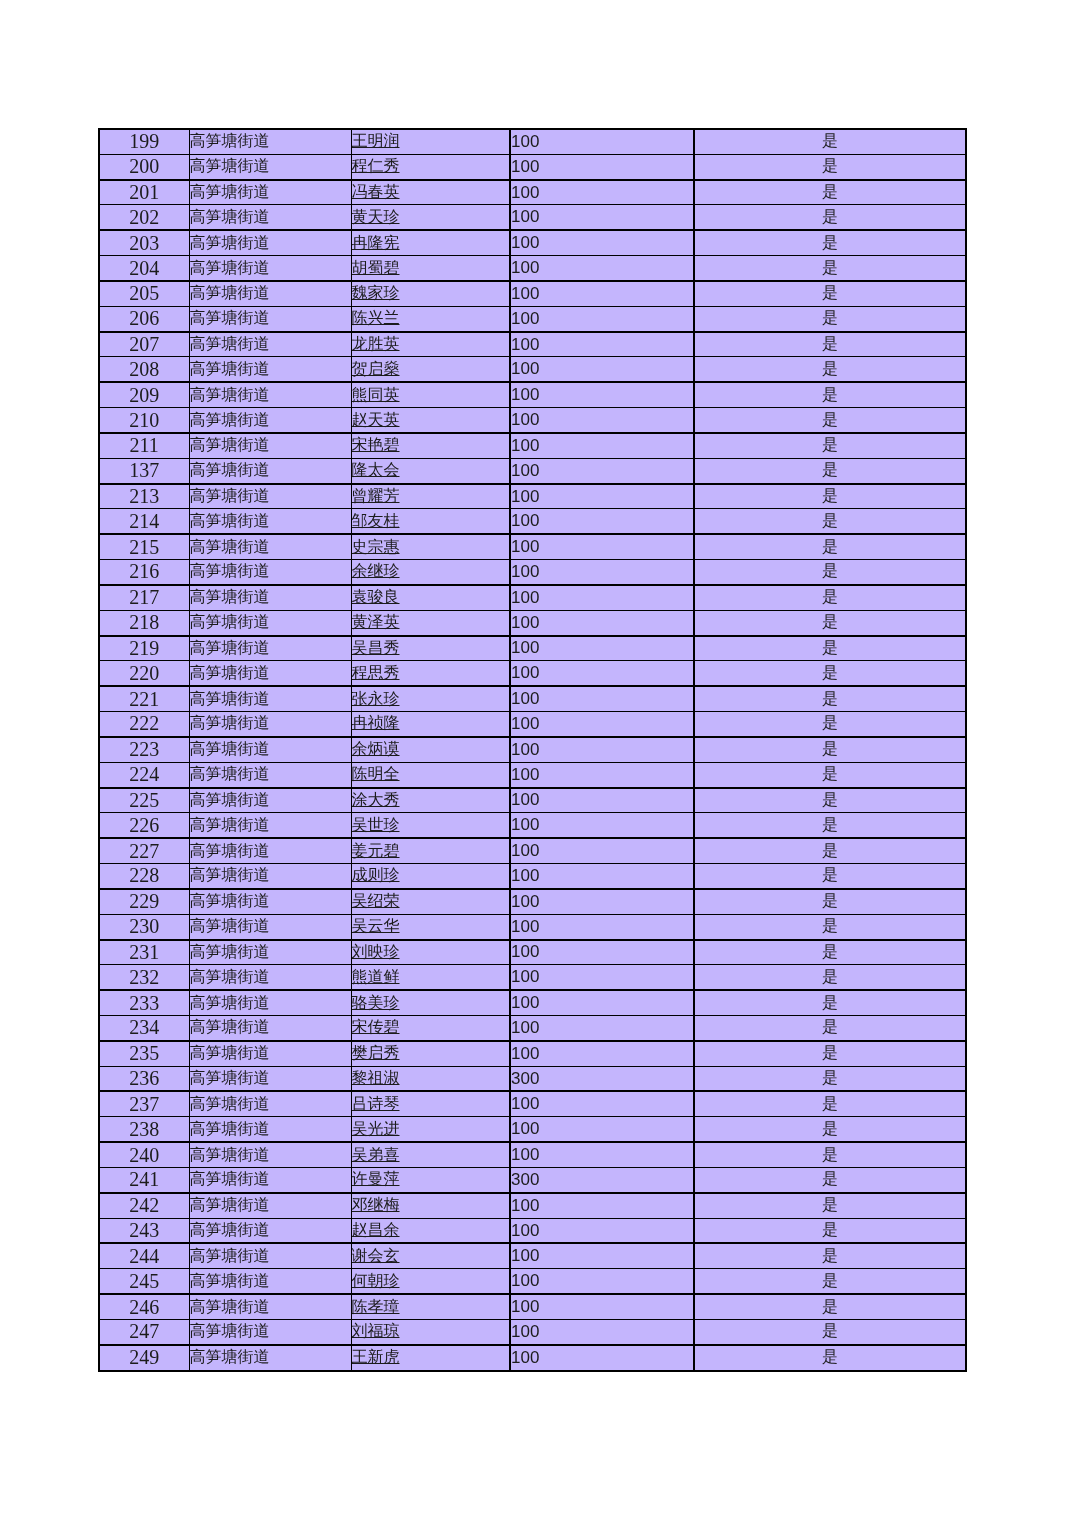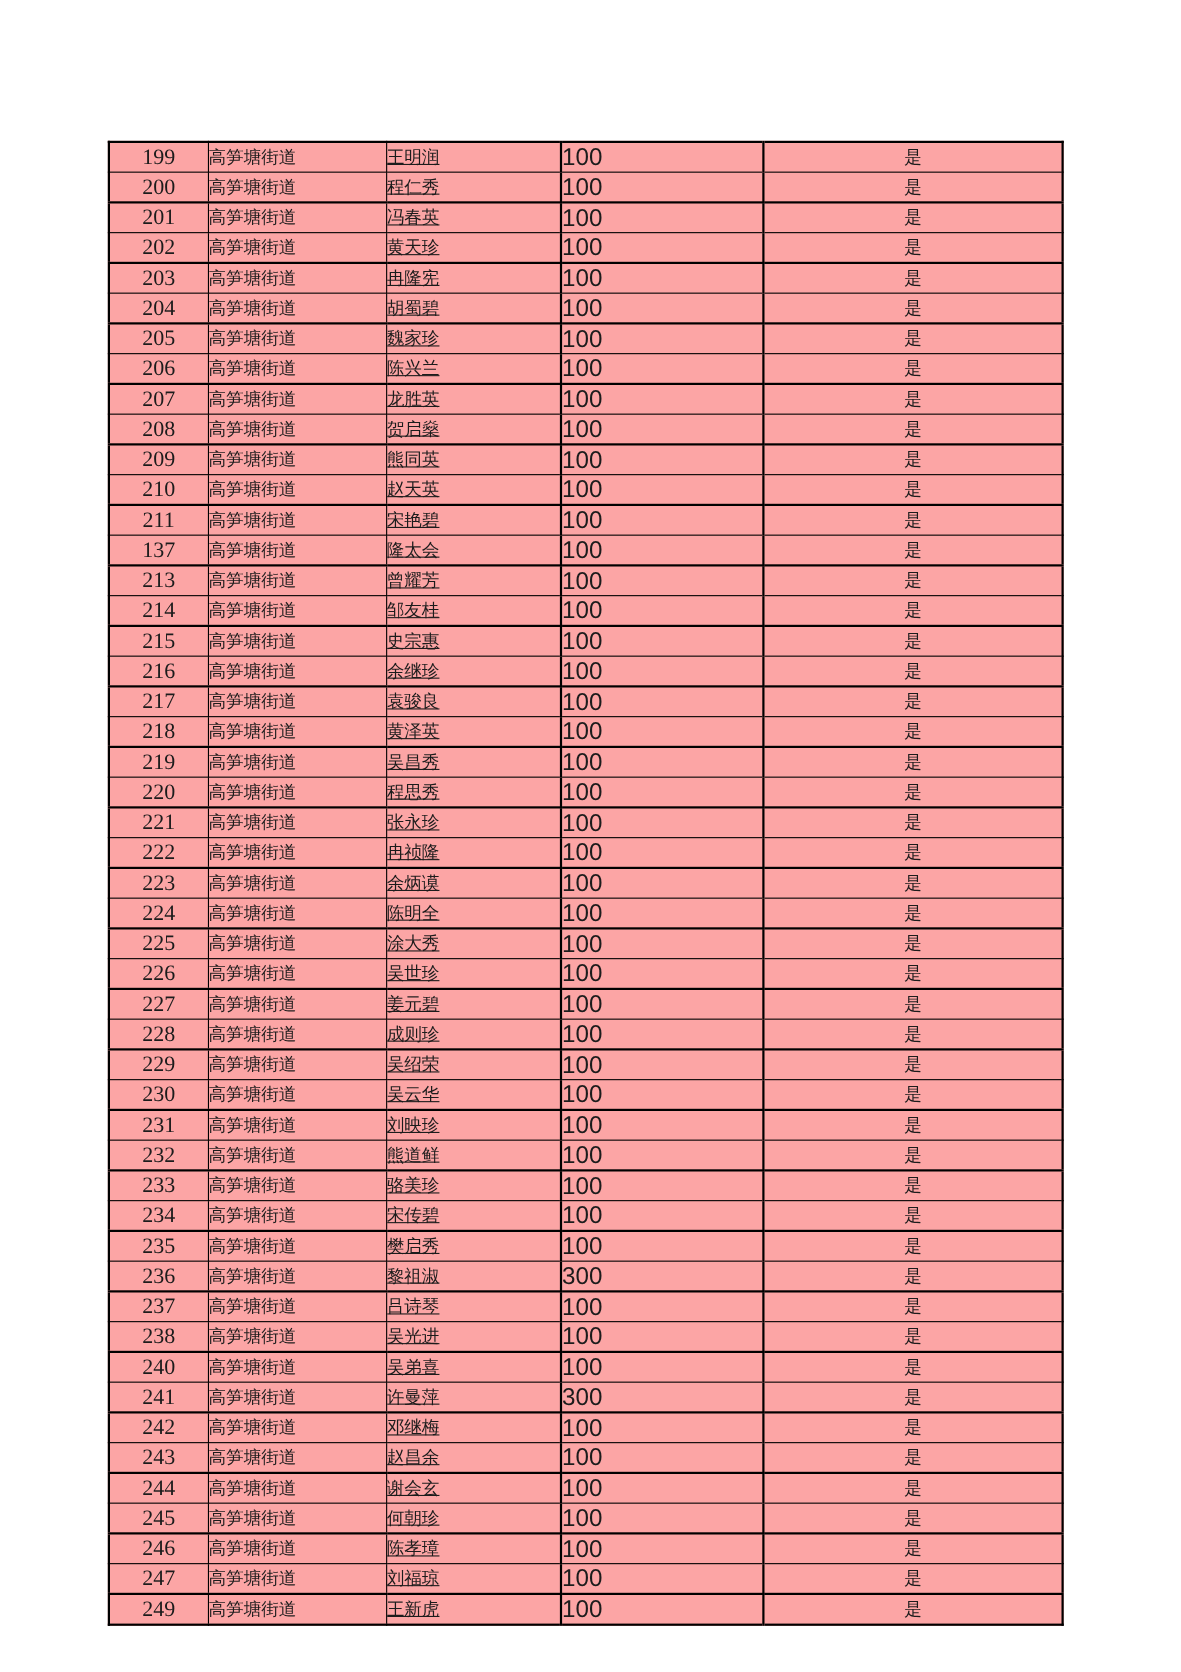--- a/index.html
+++ b/index.html
@@ -16,21 +16,21 @@
   }
   table.records {
     position: absolute;
     left: 98px;
     top: 128px;
     width: 867px;
     height: 1244px;
     border-collapse: collapse;
     table-layout: fixed;
     border: 2px solid #000000;
-    background: #fca5a5;
+    background: #c4b5fd;
   }
   table.records td {
     border: 1px solid #000000;
     padding: 0;
     overflow: hidden;
     white-space: nowrap;
     vertical-align: middle;
     color: #1c1c1c;
   }
   
@@ -47,21 +47,21 @@
   td.col-district, td.col-name {
     text-align: left;
     padding-left: 6px;
     font-family: "Liberation Serif", "DejaVu Serif", serif;
     font-size: 16px;
   }
   td.col-amount {
     text-align: left;
     padding-left: 4px;
     font-family: "Liberation Sans", "DejaVu Sans", sans-serif;
-    font-size: 22px;
+    font-size: 17px;
   }
   td.col-flag {
     text-align: center;
     font-family: "Liberation Serif", "DejaVu Serif", serif;
     font-size: 16px;
   }
 </style>
 </head>
 <body>
 

